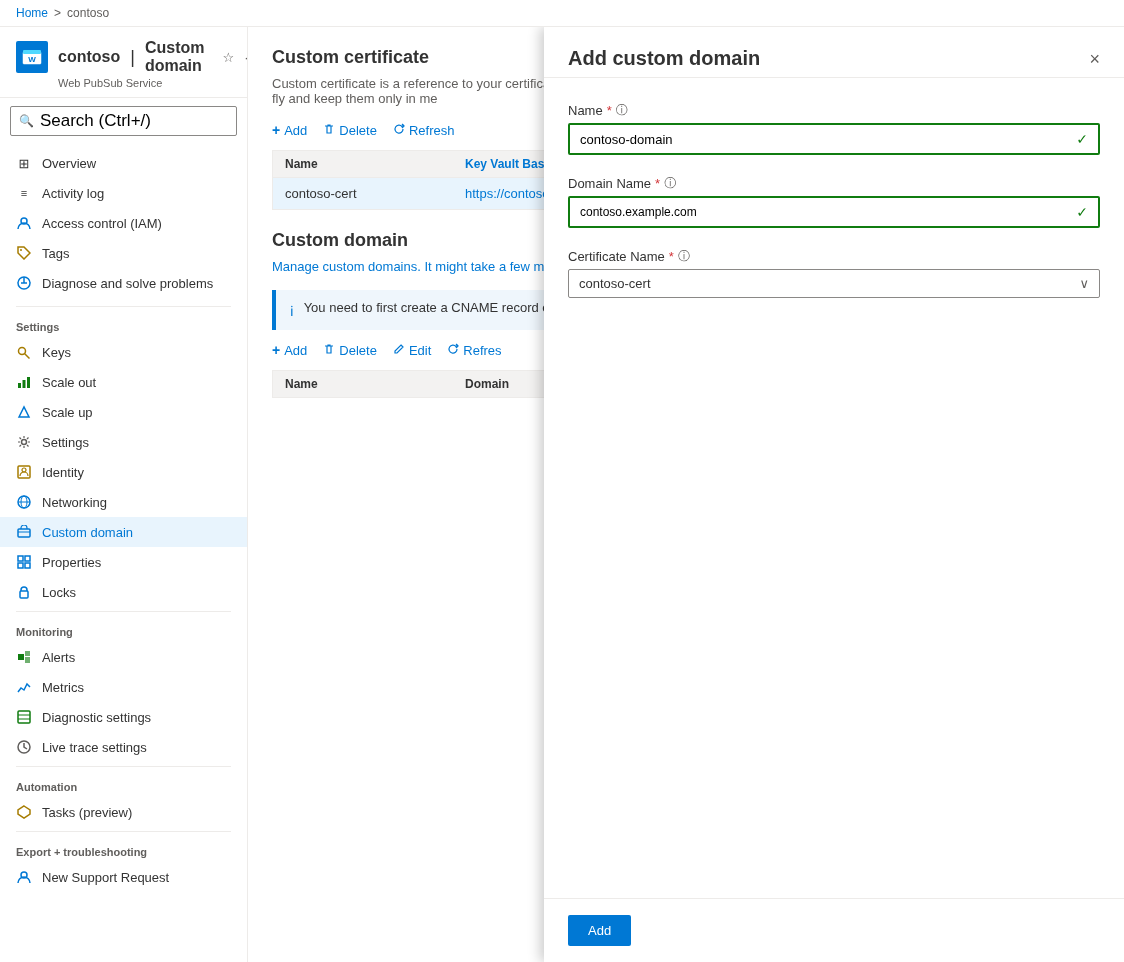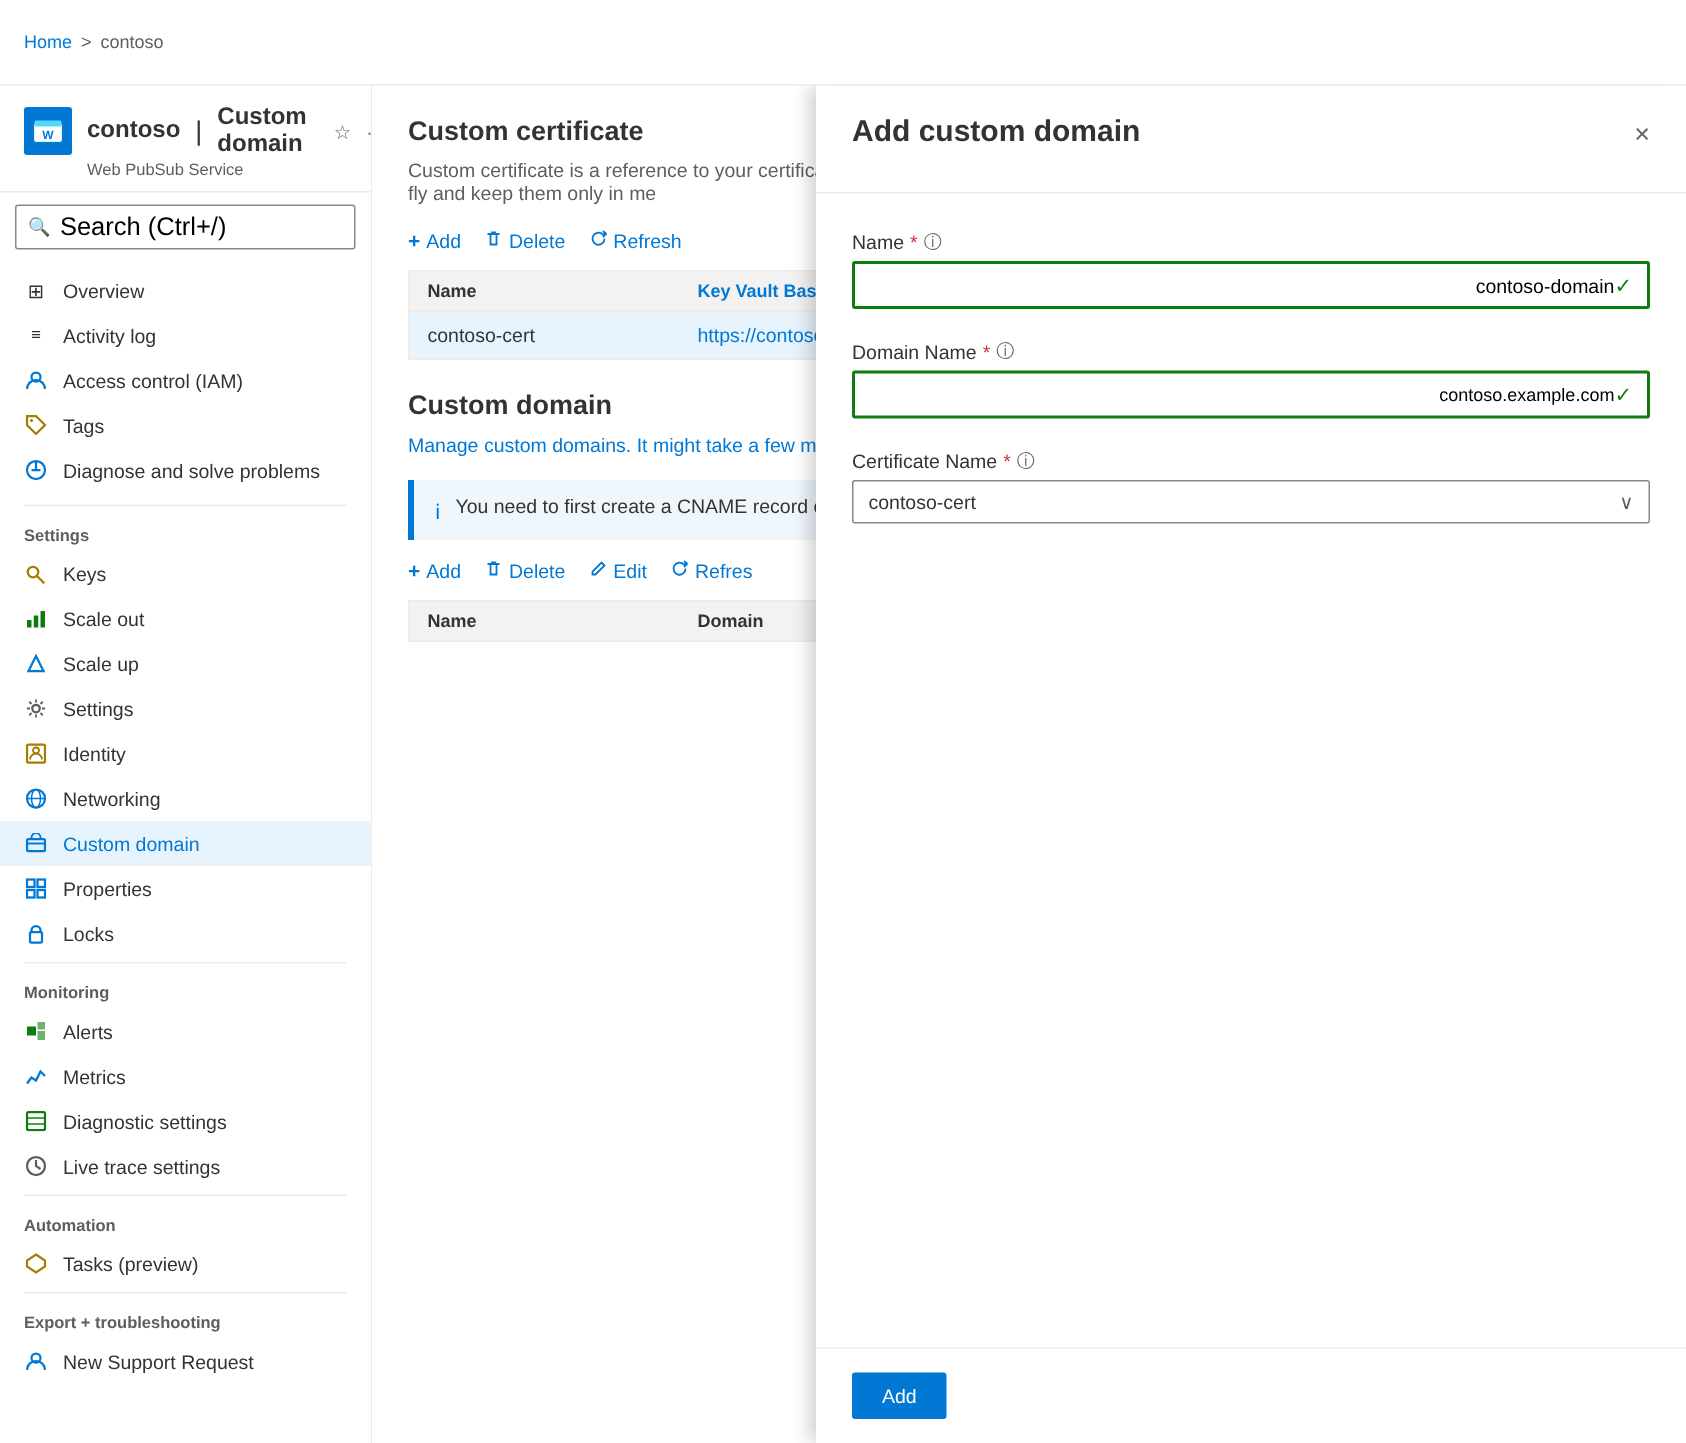--- a/index.html
+++ b/index.html
@@ -1,18 +1,18 @@
 <!DOCTYPE html>
 <html><head>
   <meta charset="utf-8">
   <style>
     * { box-sizing: border-box; margin: 0; padding: 0; }
     body { font-family: 'Segoe UI', Arial, sans-serif; font-size: 13px; color: #333; display: flex; flex-direction: column; height: 962px; width: 1124px; overflow: hidden; background: #f3f2f1; }
 
-    .top-bar { background: #fff; padding: 21px 16px; border-bottom: 1px solid #edebe9; display: flex; align-items: center; gap: 6px; font-size: 12px; color: #0078d4; }
+    .top-bar { background: #fff; padding: 6px 16px; border-bottom: 1px solid #edebe9; display: flex; align-items: center; gap: 6px; font-size: 12px; color: #0078d4; }
     .top-bar span { color: #605e5c; }
 
     .content-area { display: flex; flex: 1; overflow: hidden; }
 
     
     .sidebar { width: 248px; background: #fff; border-right: 1px solid #edebe9; display: flex; flex-direction: column; overflow-y: auto; flex-shrink: 0; }
     .sidebar-header { padding: 12px 16px 8px; border-bottom: 1px solid #edebe9; }
     .sidebar-title-row { display: flex; align-items: center; gap: 10px; margin-bottom: 2px; }
     .sidebar-icon { width: 32px; height: 32px; background: #0078d4; border-radius: 2px; display: flex; align-items: center; justify-content: center; color: white; font-size: 14px; flex-shrink: 0; }
     .sidebar-title { font-size: 16px; font-weight: 600; }
@@ -45,34 +45,34 @@
     .table-row { display: flex; padding: 8px 12px; border: 1px solid #edebe9; border-top: none; background: #fff; font-size: 13px; }
     .table-row.selected { background: #e8f4fd; }
     .col-name { width: 180px; flex-shrink: 0; }
     .col-keyvault { flex: 1; color: #0078d4; }
 
     .info-box { background: #eff6fc; border-left: 4px solid #0078d4; padding: 10px 14px; display: flex; gap: 10px; align-items: flex-start; margin-bottom: 12px; max-width: 530px; font-size: 13px; color: #333; }
     .info-box-icon { color: #0078d4; font-size: 14px; flex-shrink: 0; margin-top: 1px; }
 
     .custom-domain-section { padding: 0 24px 20px; }
     .panel { position: absolute; top: 0; right: 0; width: 580px; height: 100%; background: #fff; box-shadow: -4px 0 12px rgba(0,0,0,0.2); display: flex; flex-direction: column; z-index: 101; }
-    .panel-header { padding: 20px 24px 28px; border-bottom: 1px solid #edebe9; display: flex; justify-content: space-between; align-items: center; }
+    .panel-header { padding: 20px 24px 7px; border-bottom: 1px solid #edebe9; display: flex; justify-content: space-between; align-items: center; }
     .panel-title { font-size: 20px; font-weight: 600; }
     .panel-close { background: none; border: none; cursor: pointer; font-size: 18px; color: #605e5c; padding: 0; line-height: 1; }
     .panel-body { padding: 24px; flex: 1; overflow-y: auto; }
     .panel-footer { padding: 16px 24px; border-top: 1px solid #edebe9; }
 
     .form-field { margin-bottom: 20px; }
     .form-label { font-size: 13px; font-weight: 500; margin-bottom: 4px; display: flex; align-items: center; gap: 4px; }
     .required { color: #d13438; }
     .info-icon { color: #605e5c; font-size: 12px; cursor: help; }
     .form-input { width: 100%; padding: 6px 10px; border: 1px solid #8a8886; border-radius: 2px; font-size: 13px; outline: none; display: flex; align-items: center; justify-content: space-between; position: relative; }
     .form-input.valid { border-color: #107c10; border-width: 2px; }
     .form-input-check { color: #107c10; font-size: 14px; }
-    .form-input input { border: none; outline: none; font-size: 13px; flex: 1; text-align: right; }
+    .form-input input { border: none; outline: none; font-size: 13px; flex: 1; }
     .form-select { width: 100%; padding: 6px 10px; border: 2px solid #8a8886; border-radius: 2px; font-size: 13px; display: flex; align-items: center; justify-content: space-between; cursor: pointer; }
     .select-arrow { color: #605e5c; }
 
     .add-btn { background: #0078d4; color: white; border: none; padding: 8px 20px; font-size: 13px; border-radius: 2px; cursor: pointer; }
 
     .col-domain { flex: 1; }
   </style>
 </head>
 <body>
 

